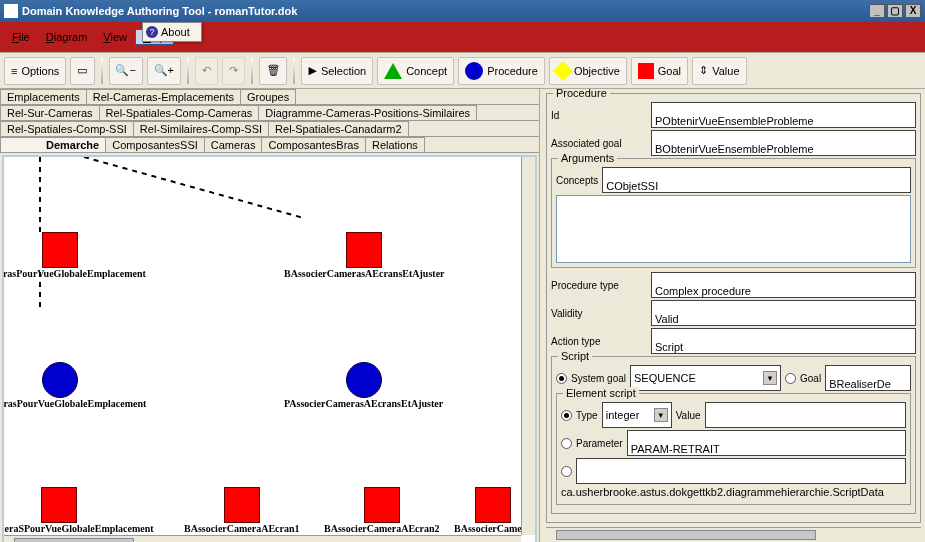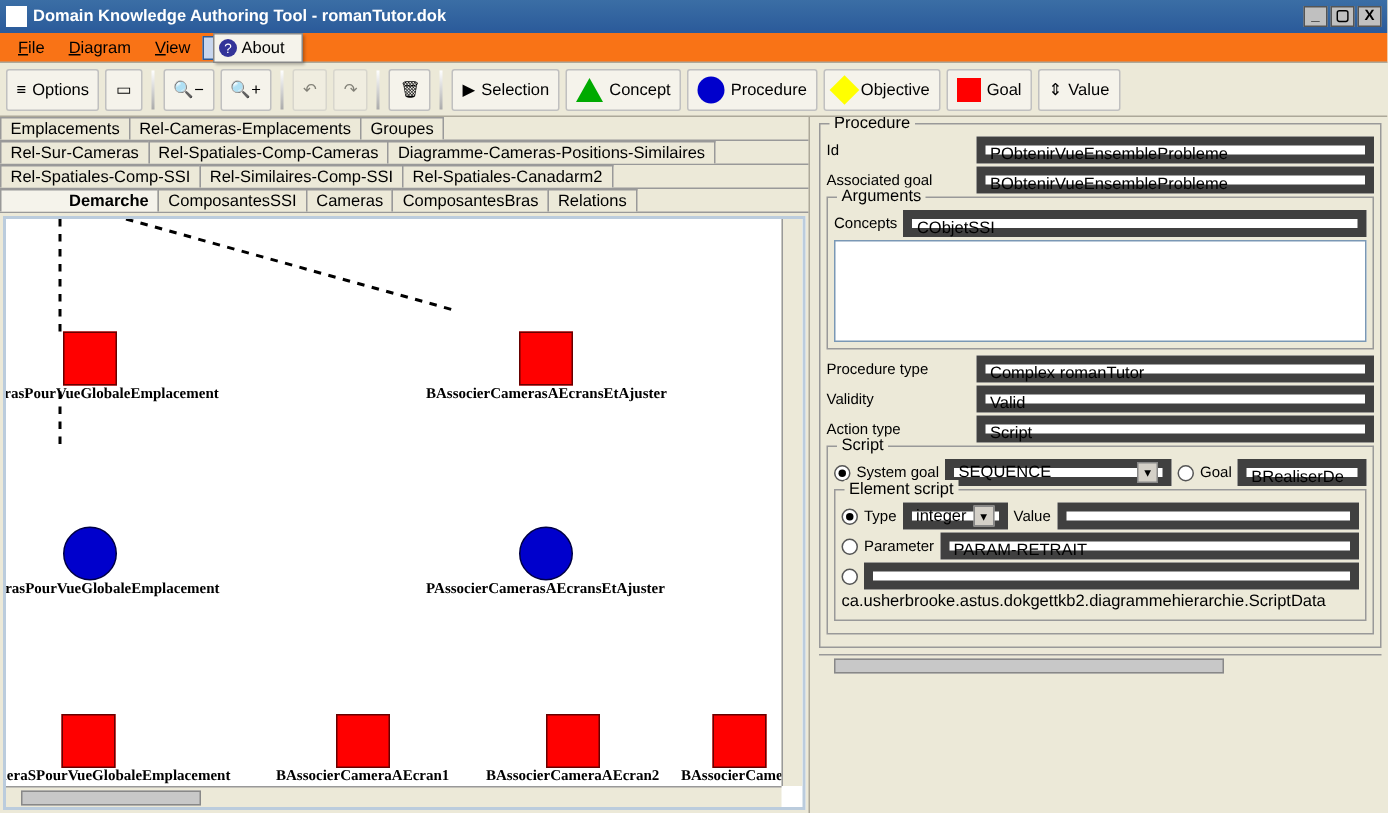--- a/index.html
+++ b/index.html
@@ -1,21 +1,21 @@
 <!DOCTYPE html>
 <html><head>
 <meta charset="utf-8">
 <style>
 * { box-sizing: border-box; margin: 0; padding: 0; }
 body { font-family: "Tahoma", sans-serif; font-size: 11px; background: #ece9d8; width: 925px; height: 542px; overflow: hidden; }
 .titlebar { background: linear-gradient(#3b6ea5,#2a5a9a); color: #fff; height: 22px; display: flex; align-items: center; padding: 0 4px; font-weight: bold; }
 .titlebar .java-icon { width: 14px; height: 14px; background:#fff; margin-right:4px; display:inline-block; }
 .titlebar .title-text { flex:1; }
 .winbtn { width:16px; height:14px; background:#c0c0c0; border:1px solid #555; margin-left:2px; text-align:center; line-height:12px; font-size:10px; color:#000; }
-.menubar { background:#f97316; height:20px; display:flex; align-items:center; border-bottom:1px solid #aca899; padding-left:4px; }
+.menubar { background:#b91c1c; height:31px; display:flex; align-items:center; border-bottom:1px solid #aca899; padding-left:4px; }
 .menuitem { padding:2px 8px; }
 .menuitem u { text-decoration: underline; }
 .menuitem.active { background:#c8d6ee; border:1px solid #2a5a9a; padding:1px 7px; }
 .toolbar { background:#ece9d8; height:36px; display:flex; align-items:center; padding:0 4px; gap:4px; border-bottom:1px solid #aca899; }
 .tbbtn { height:28px; border:1px solid #c0c0c0; background:#f5f3eb; display:flex; align-items:center; padding:0 6px; gap:4px; border-radius:2px; }
 .tbbtn.disabled { opacity:0.45; }
 .sep { width:2px; height:26px; background:linear-gradient(#fff,#aaa); margin:0 2px; }
 .tri { width:0; height:0; border-left:9px solid transparent; border-right:9px solid transparent; border-bottom:16px solid #0a0; }
 .circ { width:18px; height:18px; border-radius:50%; background:#00c; }
 .diam { width:14px; height:14px; background:#ff0; transform:rotate(45deg); }
@@ -34,21 +34,21 @@
 svg.edges { position:absolute; inset:0; }
 .sbar { position:absolute; background:#ece9d8; }
 .sbar.h { bottom:0; left:0; right:14px; height:14px; border-top:1px solid #999; display:flex; align-items:center; }
 .sbar.v { right:0; top:0; bottom:14px; width:14px; border-left:1px solid #999; }
 .sbar .thumb { background:#c8c8c8; border:1px solid #888; }
 .rightpane { flex:1; padding:4px 4px 0 6px; overflow:hidden; position:relative; }
 .fieldset { border:1px solid #999; padding:6px 4px 4px 4px; margin-bottom:4px; position:relative; }
 .fieldset > .legendlbl { position:absolute; top:-7px; left:6px; background:#ece9d8; padding:0 3px; font-size:11px; }
 .row { display:flex; align-items:center; margin:2px 0; gap:4px; }
 .row label { color:#000; font-size:10px; white-space:nowrap; }
-.txt, .combo { border:6px solid #404040; background:#fff; height:18px; padding:0 3px; font-size:11px; flex:1; }
+.txt, .combo { border:1px solid #404040; background:#fff; height:18px; padding:12px 3px; font-size:11px; flex:1; }
 .combo { display:flex; align-items:center; justify-content:space-between; }
 .combo .arrow { width:14px; height:14px; background:#d4d0c8; border:1px solid #888; text-align:center; line-height:12px; font-size:9px; }
 .radio { width:11px; height:11px; border:1px solid #555; border-radius:50%; display:inline-block; background:#fff; position:relative; flex-shrink:0; }
 .radio.sel::after { content:""; width:5px; height:5px; background:#000; border-radius:50%; position:absolute; top:2px; left:2px; }
 .bigtext { border:1px solid #7a98b5; background:#fff; height:68px; }
 .small { font-size:11px; }
 .about-window { position:absolute; top:22px; left:142px; width:60px; height:20px; background:#f5f3eb; border:1px solid #888; display:flex; align-items:center; gap:3px; padding:0 3px; z-index:50; box-shadow:1px 1px 2px rgba(0,0,0,0.3); }
 .about-window .qicon { width:12px; height:12px; background:#339; color:#fff; border-radius:50%; text-align:center; line-height:12px; font-size:9px; }
 </style>
 </head>
@@ -231,21 +231,21 @@
         <div class="legendlbl">Arguments</div>
         <div class="row">
           <label>Concepts</label>
           <div class="txt">CObjetSSI</div>
         </div>
         <div class="bigtext"></div>
       </div>
 
       <div class="row">
         <label style="width:96px">Procedure type</label>
-        <div class="txt">Complex romanTutor</div>
+        <div class="txt">Complex procedure</div>
       </div>
       <div class="row">
         <label style="width:96px">Validity</label>
         <div class="txt">Valid</div>
       </div>
       <div class="row">
         <label style="width:96px">Action type</label>
         <div class="txt">Script</div>
       </div>
 

